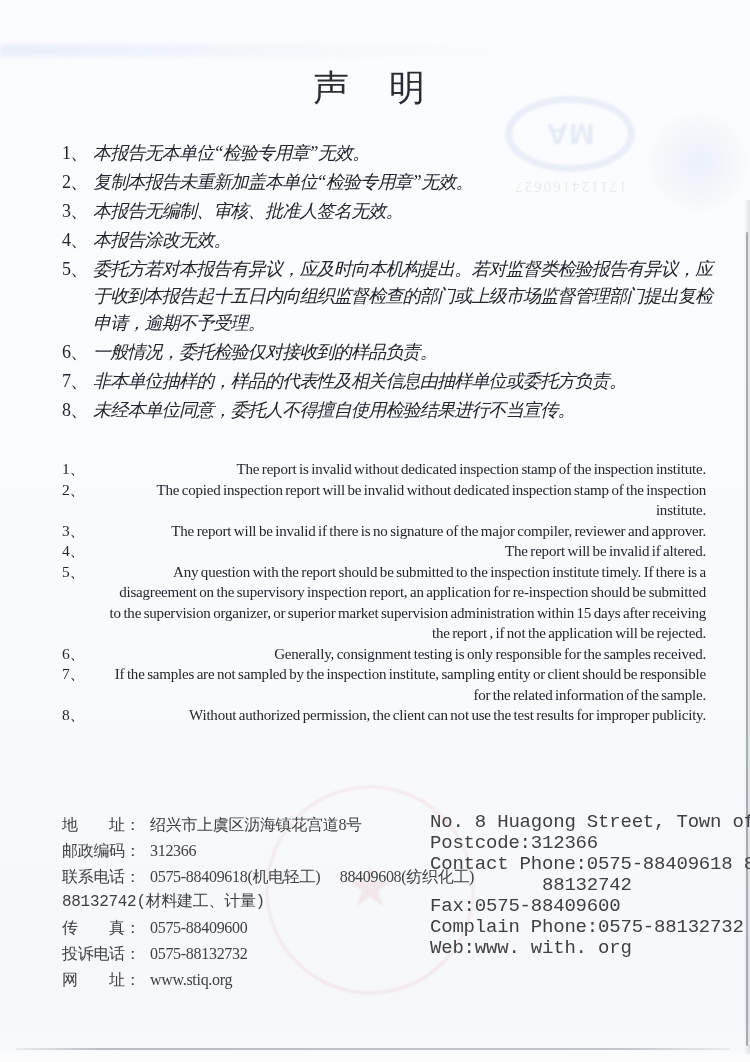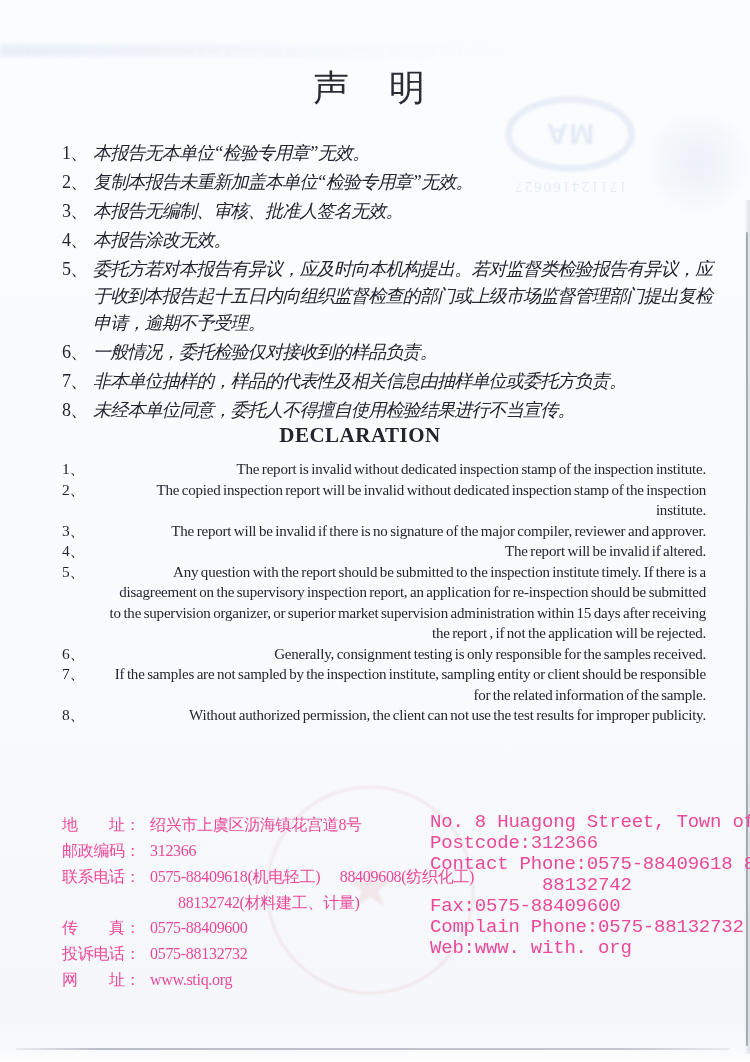--- a/index.html
+++ b/index.html
@@ -77,27 +77,27 @@
     position:absolute;left:62px;right:44px;top:459px;
     list-style:none;margin:0;padding:0;
     font-size:15px;line-height:20.5px;letter-spacing:-0.2px;word-spacing:-1px;color:#242530;
   }
   .en-list li{display:flex;margin:0;}
   .en-list .num{flex:0 0 30px;font-size:15.5px;}
   .en-list .txt{flex:1;white-space:pre-line;text-align:right;}
 
   .contact{
     position:absolute;left:62px;top:812px;right:18px;
-    display:flex;color:#ec4899;
+    display:flex;color:#404040;
   }
   .contact-cn{width:360px;flex:0 0 360px;font-size:16px;line-height:25px;letter-spacing:-0.3px;}
   .contact-cn .row{display:flex;margin-bottom:1px;white-space:nowrap;}
   .contact-cn .lbl{flex:0 0 88px;}
   .contact-cn .val{flex:1;}
-  .contact-cn .val2{margin-left:116px;white-space:nowrap;}
+  .contact-cn .val2{white-space:nowrap;font-family:Liberation Mono, monospace;}
   .contact-en{flex:1;padding-left:8px;font-size:19px;line-height:21px;letter-spacing:-0.2px;font-family:Liberation Mono, monospace;}
   .contact-en .line{white-space:nowrap;}
   .contact-en .line.indent{padding-left:112px;}
 </style>
 </head>
 <body>
 
 <div class="page">
 
   <div class="artifact scan-top-band"></div>
@@ -152,21 +152,20 @@
     <li>
         <span class="num">7、</span>
         <span class="txt">非本单位抽样的，样品的代表性及相关信息由抽样单位或委托方负责。</span>
       </li>
     <li>
         <span class="num">8、</span>
         <span class="txt">未经本单位同意，委托人不得擅自使用检验结果进行不当宣传。</span>
       </li>
   </ol>
 
-  <div class="decl-heading">DECLARATION</div>
 
   <ol class="en-list">
     <li>
         <span class="num">1、</span>
         <span class="txt">The report is invalid without dedicated inspection stamp of the inspection institute.</span>
       </li>
     <li>
         <span class="num">2、</span>
         <span class="txt">The copied inspection report will be invalid without dedicated inspection stamp of the inspection
 institute.</span>

